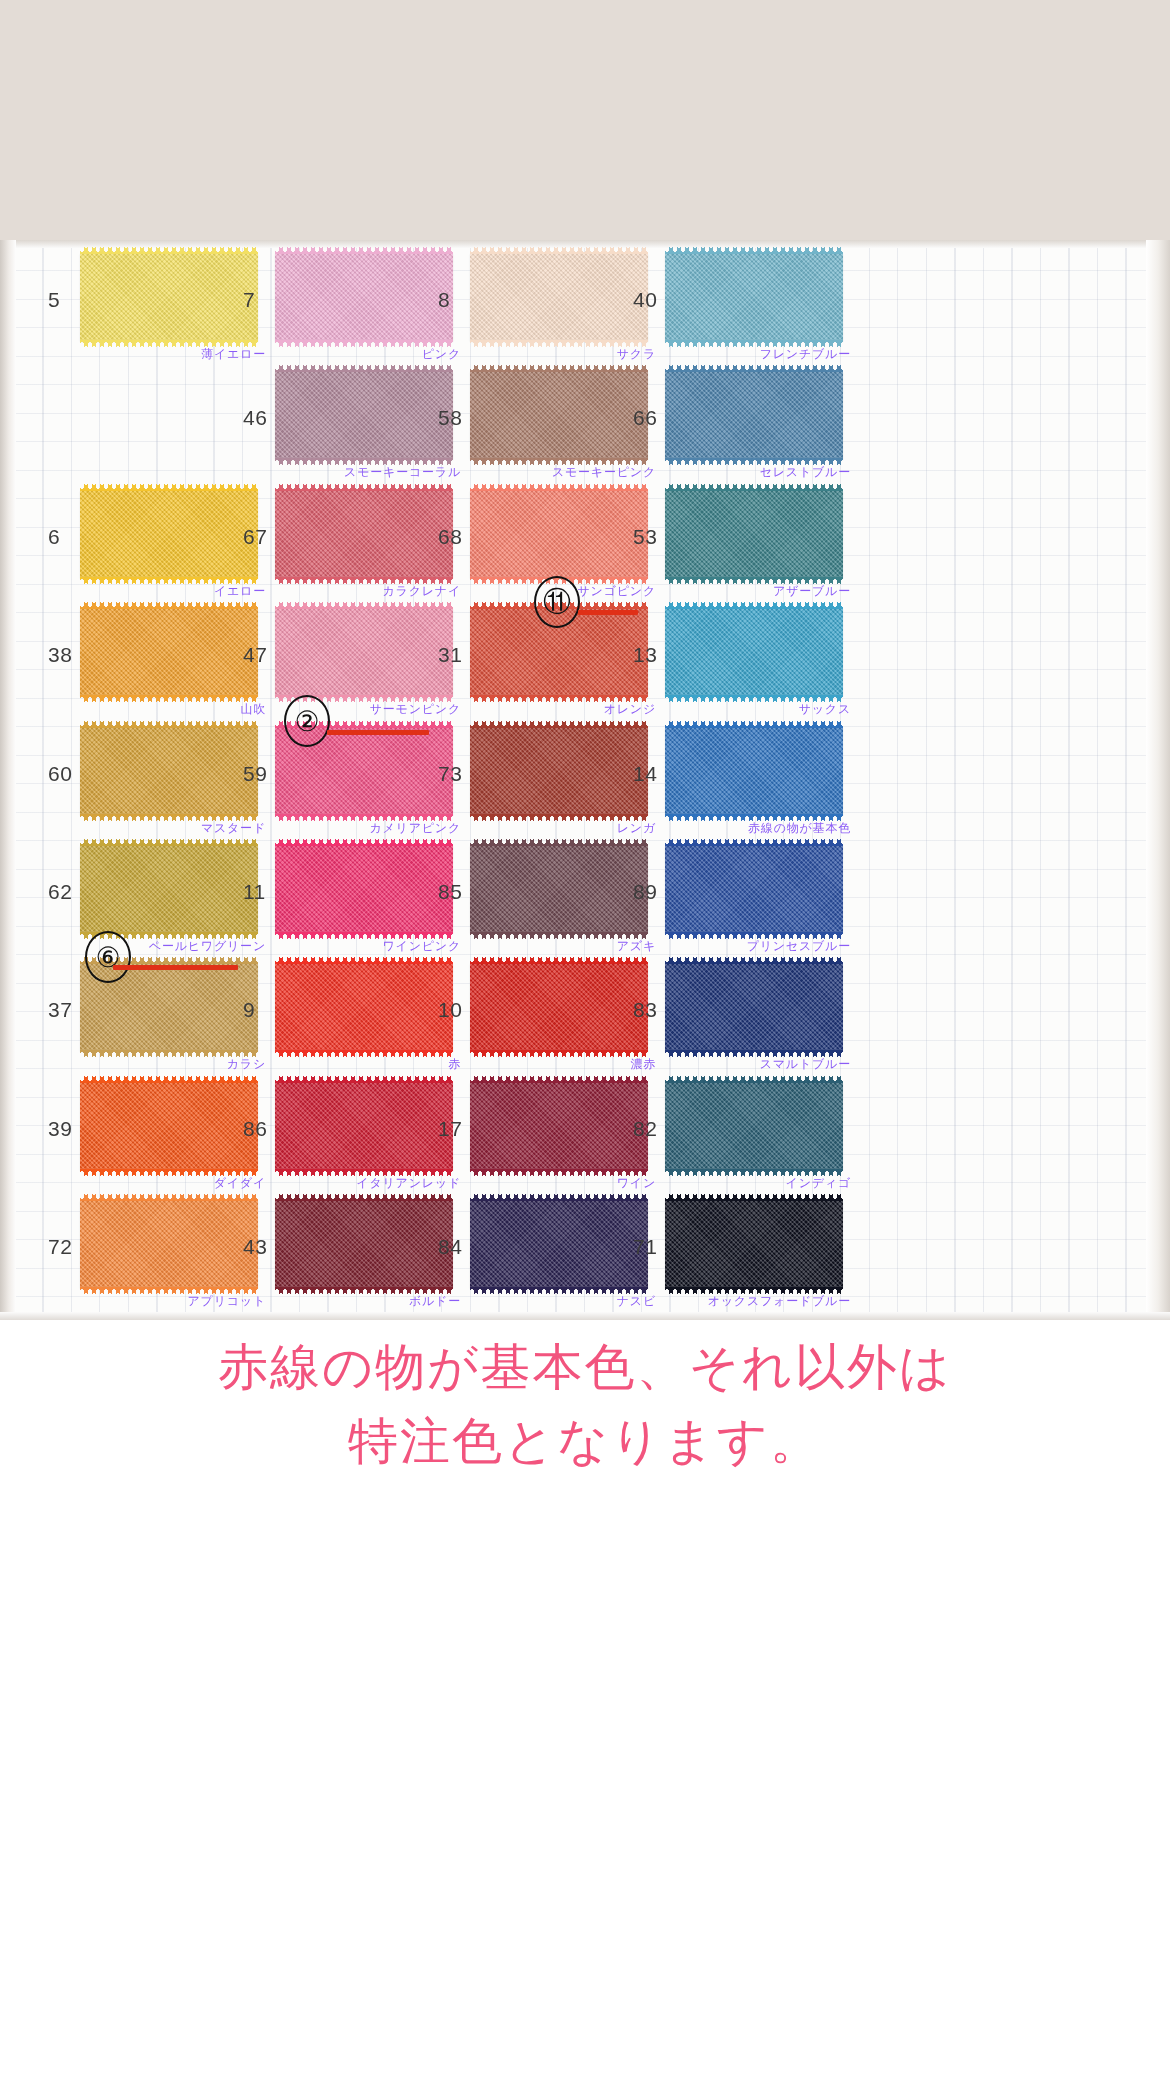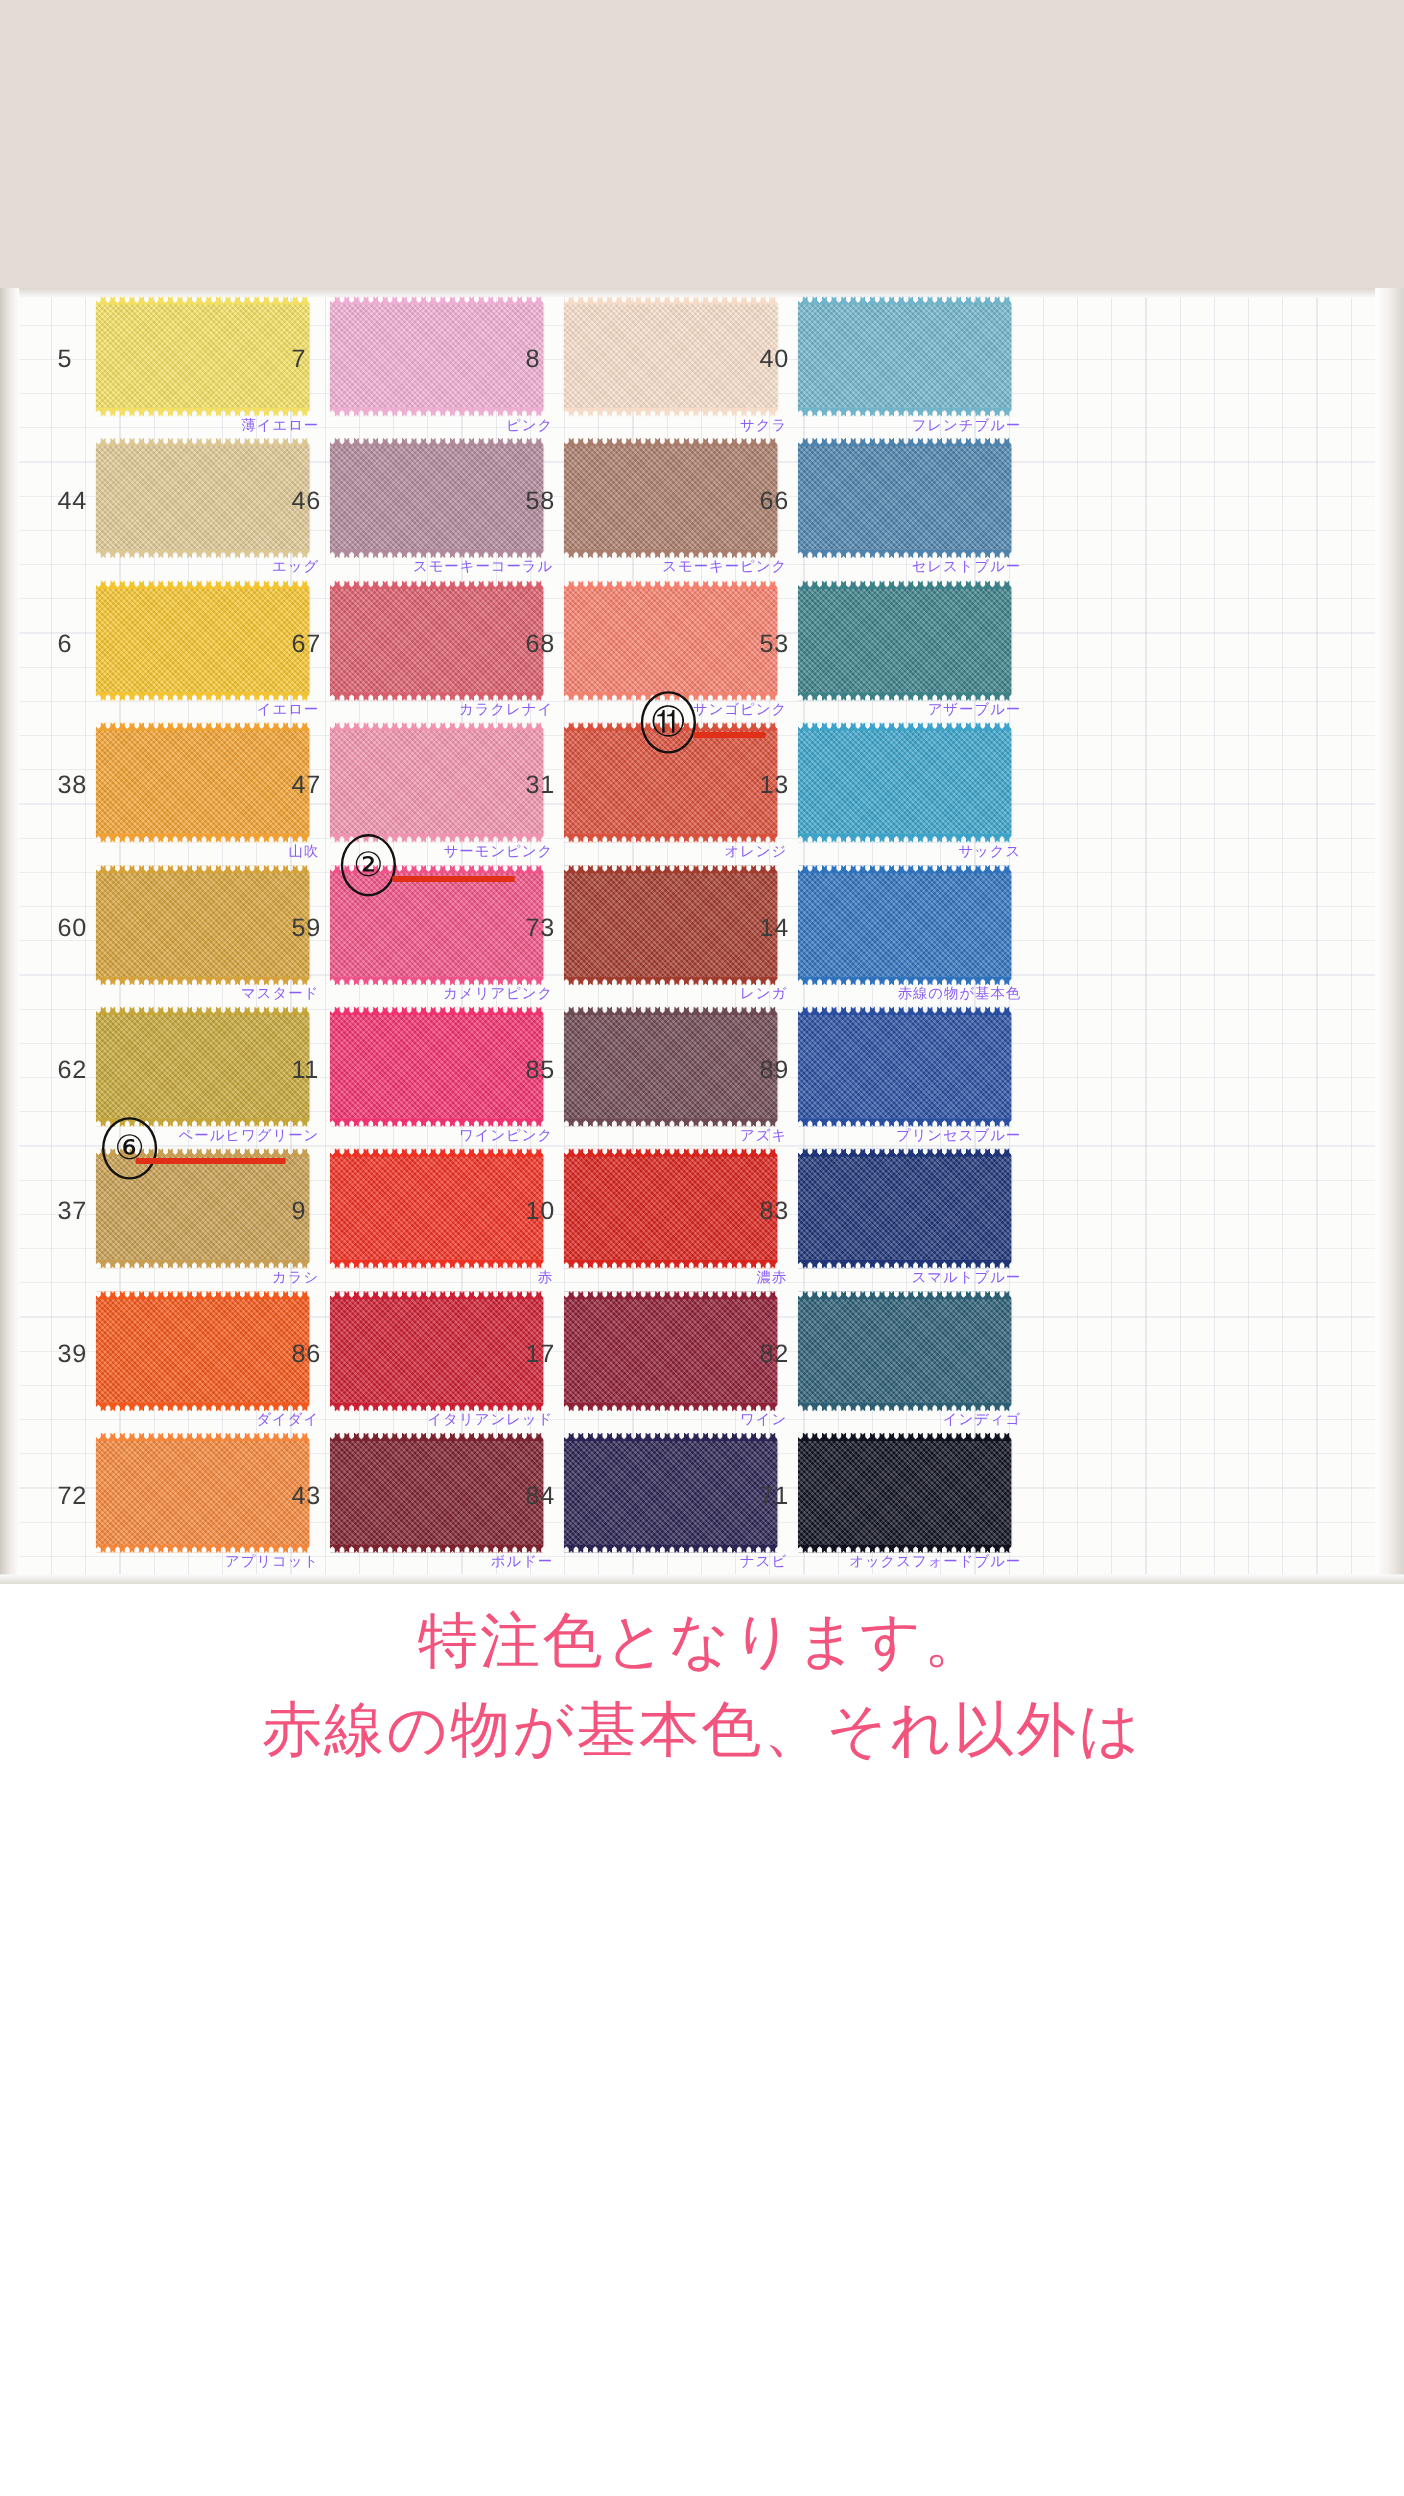--- a/index.html
+++ b/index.html
@@ -178,25 +178,20 @@
           <div class="swatch-chip" style="background-color: rgb(246, 220, 200);"></div>
           <span class="swatch-label">サクラ</span>
         </div>
         <div class="swatch-cell c3">
           <span class="swatch-no">40</span>
           <div class="swatch-chip" style="background-color: rgb(114, 180, 201);"></div>
           <span class="swatch-label">フレンチブルー</span>
         </div>
       </div>
       <div class="swatch-row">
-        <div class="swatch-cell c0">
-          <span class="swatch-no">44</span>
-          <div class="swatch-chip" style="background-color: rgb(221, 199, 149);"></div>
-          <span class="swatch-label">エッグ</span>
-        </div>
         <div class="swatch-cell c1">
           <span class="swatch-no">46</span>
           <div class="swatch-chip" style="background-color: rgb(176, 137, 155);"></div>
           <span class="swatch-label">スモーキーコーラル</span>
         </div>
         <div class="swatch-cell c2">
           <span class="swatch-no">58</span>
           <div class="swatch-chip" style="background-color: rgb(169, 125, 107);"></div>
           <span class="swatch-label">スモーキーピンク</span>
         </div>
@@ -368,15 +363,15 @@
   <div class="annot-circle" style="left:284px;top:455px;">②</div>
   <div class="annot-underline" style="left:327px;top:490px;width:102px;"></div>
 
   <div class="annot-circle" style="left:85px;top:691px;">⑥</div>
   <div class="annot-underline" style="left:113px;top:725px;width:125px;"></div>
 </div>
 
 <div id="bottom-band"></div>
 
 <div id="caption">
+  <span class="line">赤線の物が基本色、それ以外は</span>
   <span class="line">特注色となります。</span>
-  <span class="line">赤線の物が基本色、それ以外は</span>
 </div>
 
 </body></html>

